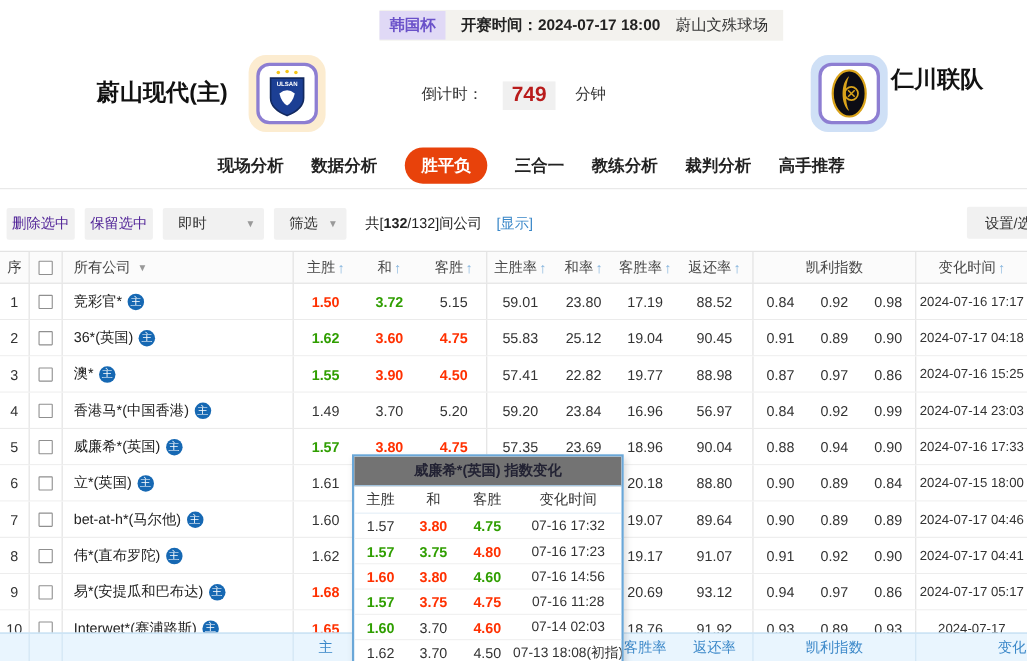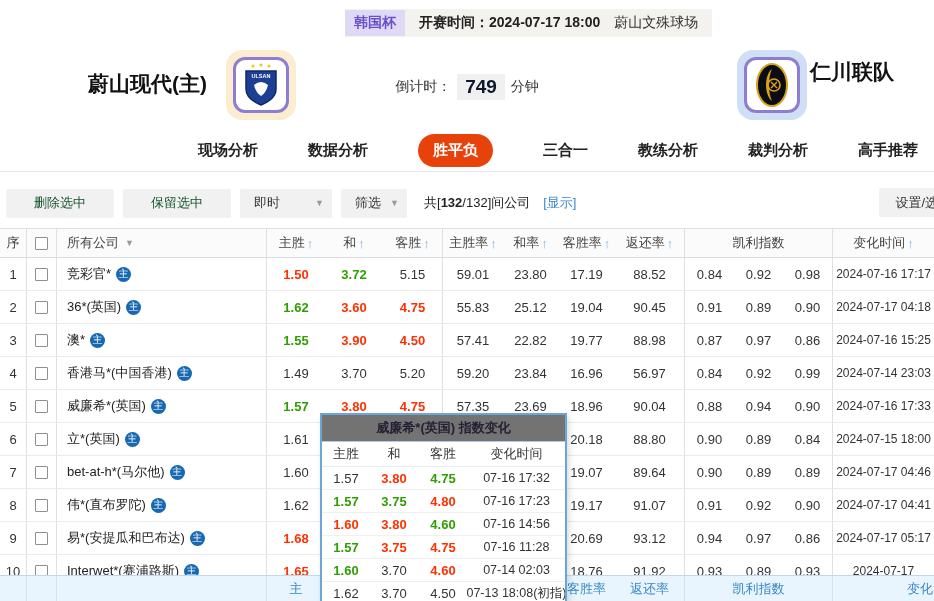--- a/index.html
+++ b/index.html
@@ -17,33 +17,33 @@
   
   .team-name-home { position:absolute; left:88px; top:70px; font-size:21px; font-weight:bold; color:#111; }
   .team-name-away { position:absolute; left:810px; top:58px; font-size:21px; font-weight:bold; color:#111; }
   .logo-box { position:absolute; top:50px; width:70px; height:70px; border-radius:16px;
     display:flex; align-items:center; justify-content:center; }
   .logo-box.home { left:226px; background:#fcecd0; }
   .logo-box.away { left:737px; background:#cfe0f6; }
   .logo-inner { width:56px; height:56px; background:#fff; border:3px solid #8d7ed2; border-radius:12px;
     display:flex; align-items:center; justify-content:center; }
   .countdown { position:absolute; left:0; right:0; top:74px; text-align:center; font-size:14px; color:#333; }
-  .countdown .num { display:inline-block; background:#f0f0f0; color:#0f172a; font-weight:bold;
-    font-size:19px; padding:2px 8px; margin:0 6px; vertical-align:-2px; }
+  .countdown .num { display:inline-block; background:#f0f0f0; color:#b91c1c; font-weight:bold;
+    font-size:19px; padding:2px 8px; margin:0 18px; vertical-align:-2px; }
 
   
   .nav { position:absolute; left:0; top:130px; width:934px; height:42px; background:#fff;
-    border-bottom:1px solid #e7e7e7; display:flex; align-items:center; gap:50px; padding-left:198px; }
+    border-bottom:1px solid #e7e7e7; display:flex; align-items:center; gap:25px; padding-left:198px; }
   .tab { font-size:15px; font-weight:bold; color:#222; cursor:pointer; white-space:nowrap; }
   .tab.active { background:#e8420b; color:#fff; border-radius:17px; padding:7px 15px; }
 
   
   .toolbar { position:absolute; left:0; top:188px; width:934px; height:30px; display:flex;
     align-items:center; gap:9px; padding-left:6px; font-size:13px; }
-  .tbtn { background:#f1f1f1; border:none; height:29px; padding:0 28px; font-size:13px; color:#14532d;
+  .tbtn { background:#f1f1f1; border:none; height:29px; padding:0 5px; font-size:13px; color:#4c1d95;
     border-radius:2px; display:flex; align-items:center; cursor:pointer; }
   .tsel { background:#f1f1f1; height:29px; width:92px; padding:0 8px 0 14px; display:flex;
     align-items:center; justify-content:space-between; border-radius:2px; cursor:pointer; }
   .caret { color:#999; font-size:9px; }
   .count-text { margin-left:8px; color:#222; }
   .count-text b { font-weight:bold; }
   .show-link { color:#3a87c8; cursor:pointer; margin-left:4px; }
   .settings-btn { position:absolute; right:-20px; top:0; height:29px; background:#f1f1f1; border:none;
     padding:0 16px; font-size:13px; color:#333; border-radius:2px; white-space:nowrap; cursor:pointer; }
 

